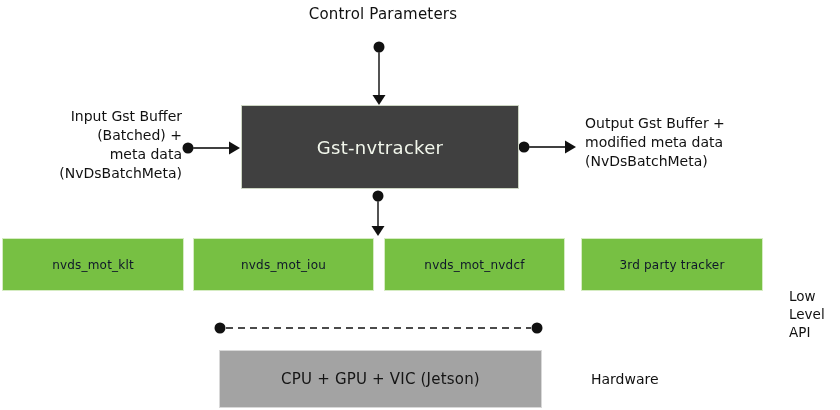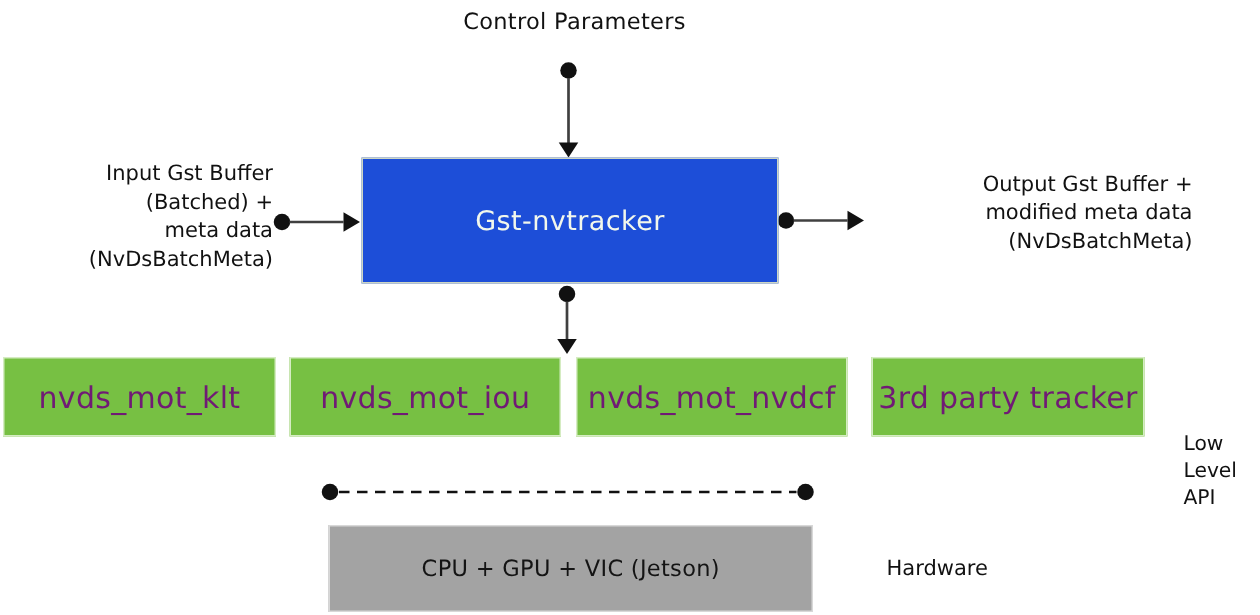--- a/index.html
+++ b/index.html
@@ -22,53 +22,53 @@
   .diagram-title {
     left: 283px; top: 5px; width: 200px;
     text-align: center;
     font-size: 15px;
     color: #111111;
     letter-spacing: 0.2px;
   }
 
   .tracker-box {
     left: 241px; top: 105px; width: 278px; height: 84px;
-    background: #1d4ed8;
+    background: #404040;
     border: 1px solid #cdd6c3;
     box-sizing: border-box;
     display: flex; align-items: center; justify-content: center;
     color: #f2f7ec;
     font-size: 18px;
     letter-spacing: 0.3px;
   }
 
   .input-label {
     left: 20px; top: 107px; width: 162px;
     text-align: right;
     font-size: 14px;
     line-height: 19px;
     color: #111111;
   }
 
   .output-label {
     left: 585px; top: 114px; width: 210px;
-    text-align: right;
+    text-align: left;
     font-size: 14px;
     line-height: 19px;
     color: #111111;
   }
 
   .ll-box {
     top: 238px; height: 53px;
     background: #77C043;
     border: 1px solid #d5ecc2;
     box-sizing: border-box;
     display: flex; align-items: center; justify-content: center;
-    color: #701a75;
-    font-size: 20px;
+    color: #0f172a;
+    font-size: 12px;
     letter-spacing: 0.2px;
   }
   .ll-box.b0 { left: 2px;   width: 182px; }
   .ll-box.b1 { left: 193px; width: 181px; }
   .ll-box.b2 { left: 384px; width: 181px; }
   .ll-box.b3 { left: 581px; width: 182px; }
 
   .low-level-api-label {
     left: 789px; top: 240px; width: 50px;
     font-size: 13.5px;

